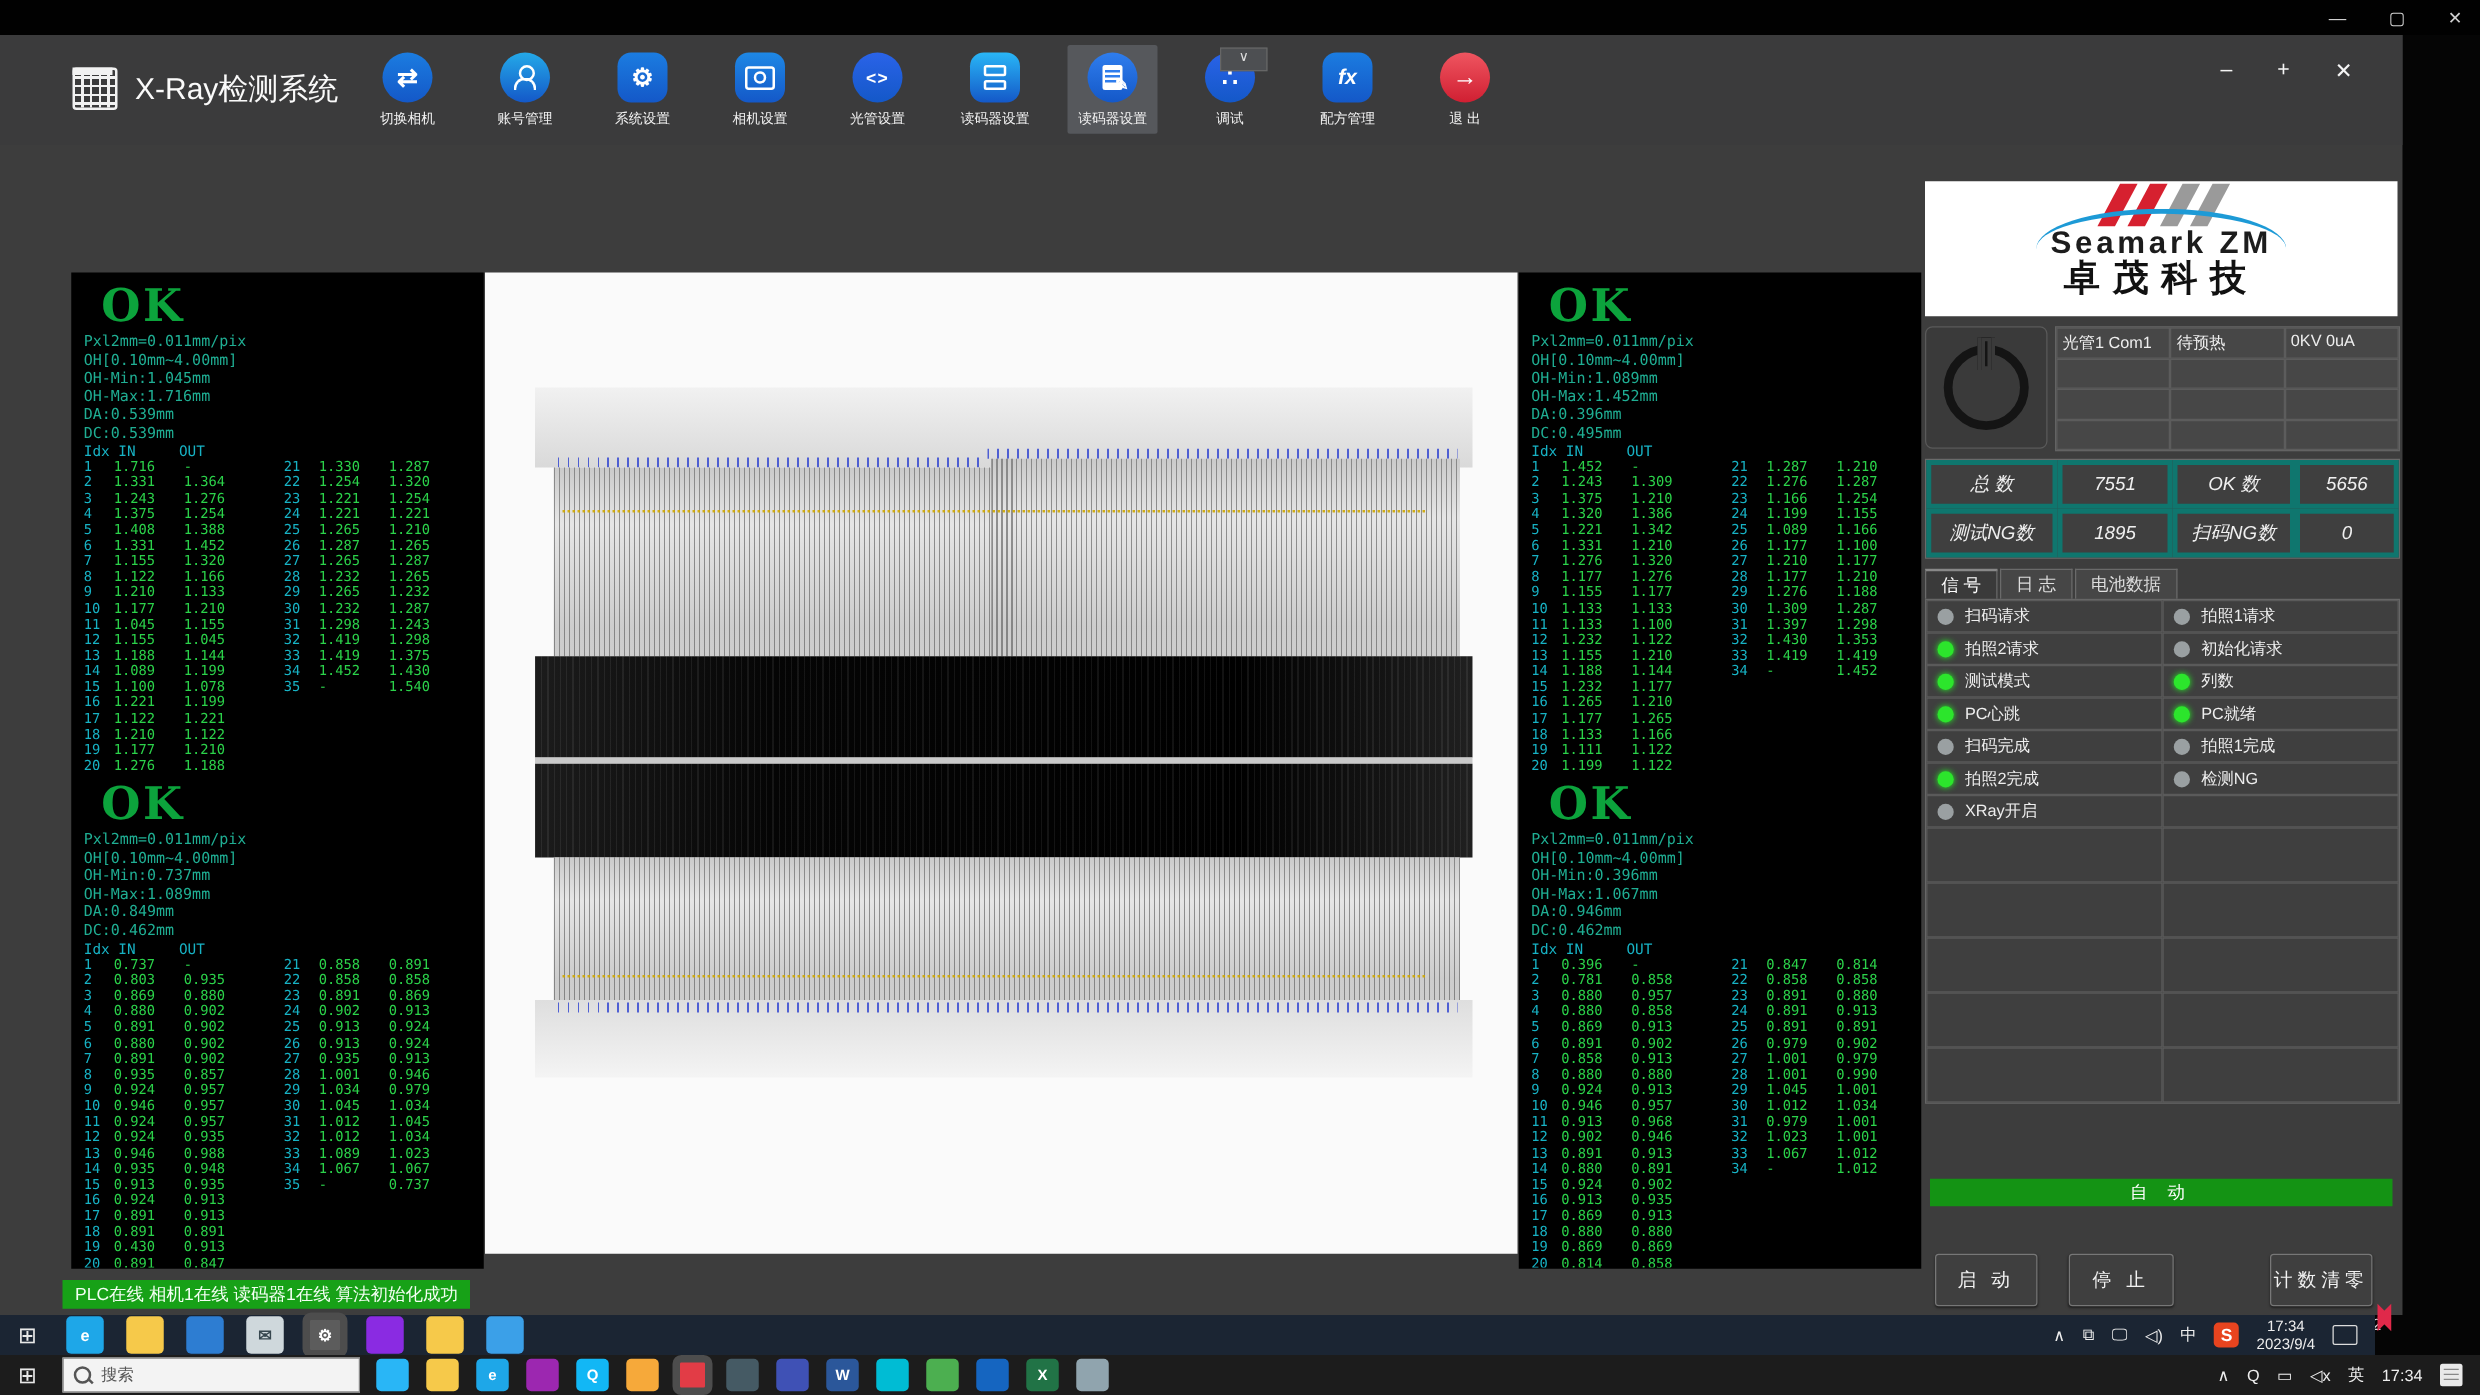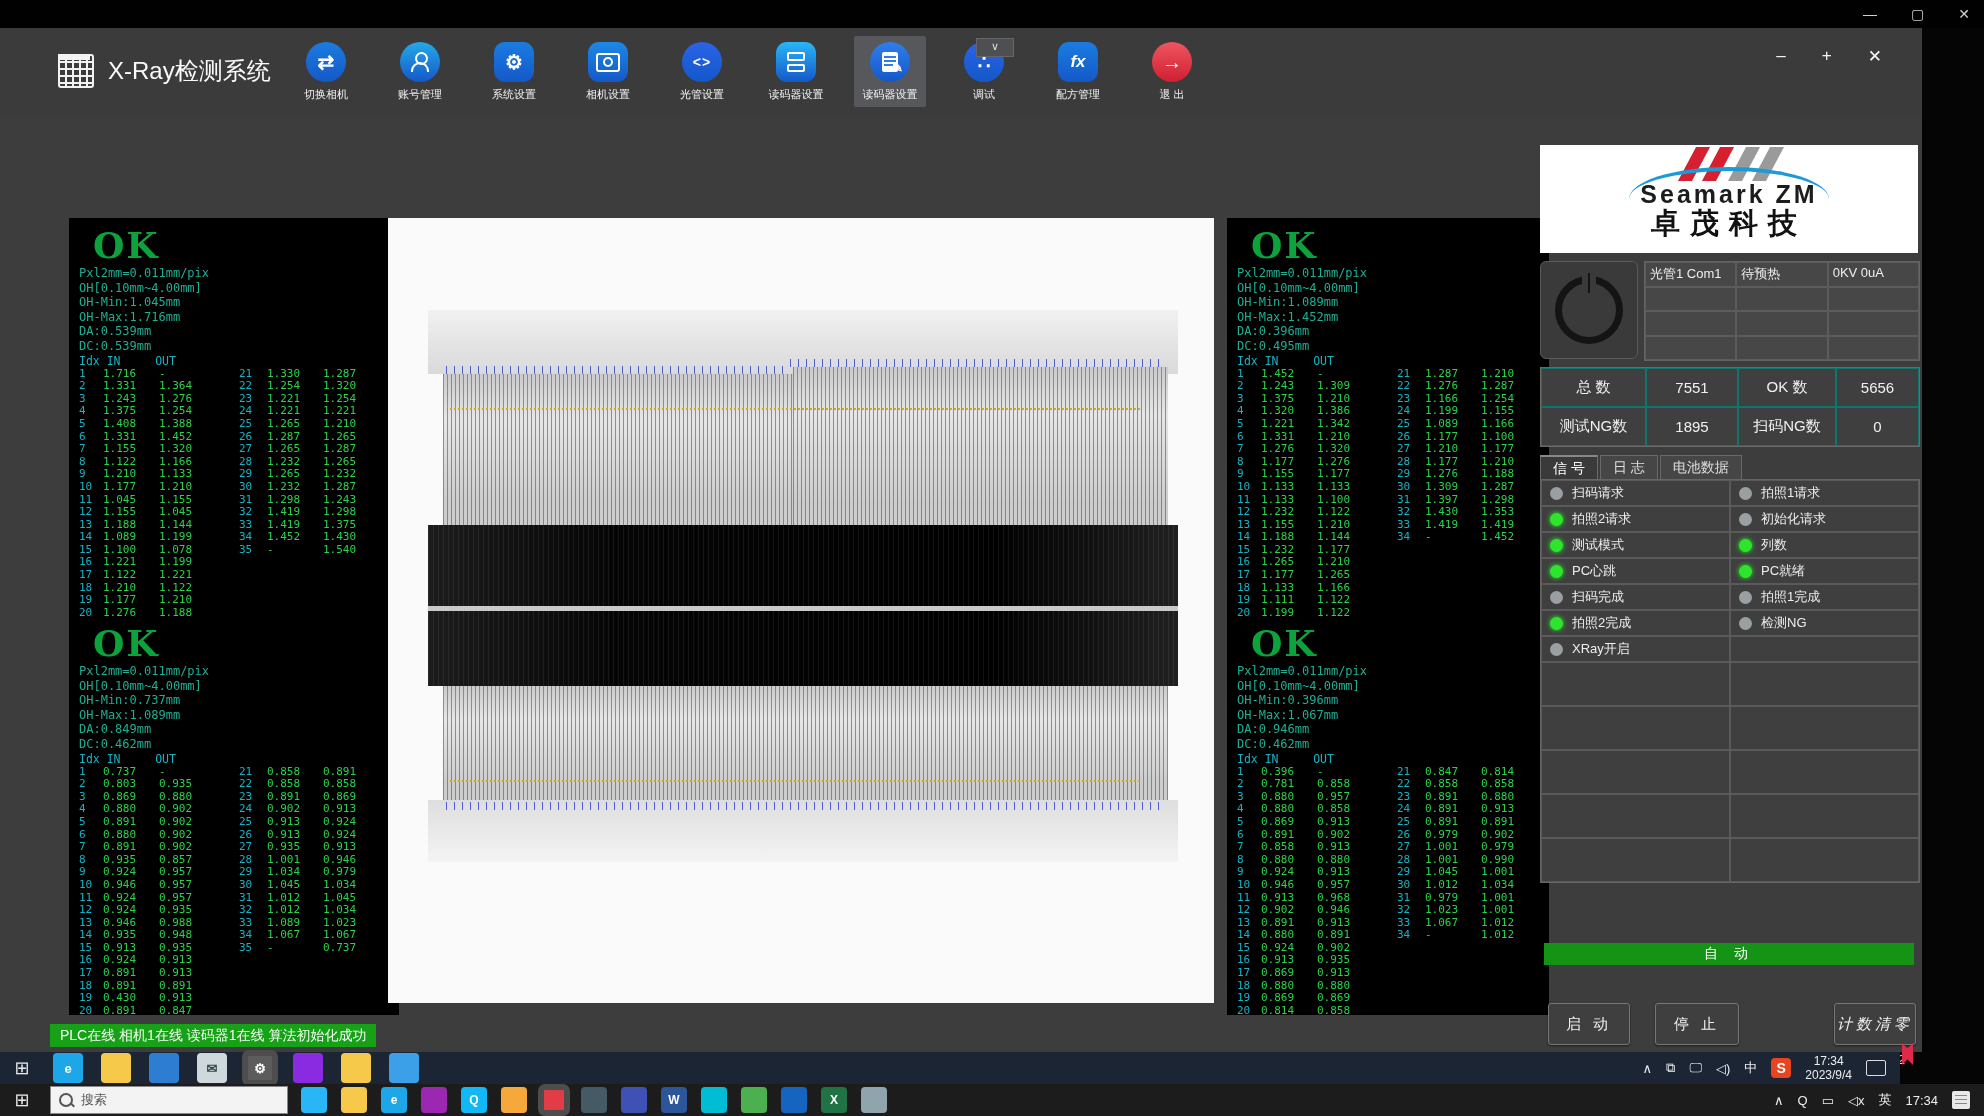--- a/index.html
+++ b/index.html
@@ -32,21 +32,21 @@
   .cam::after{content:"";position:absolute;left:5px;top:2px;width:6px;height:6px;border:2px solid #fff;border-radius:50%;}
   .scan{width:18px;height:20px;display:flex;flex-direction:column;gap:3px;justify-content:center;}
   .scan span{height:6px;border:2px solid #fff;border-radius:2px;}
   .docpen{position:relative;width:16px;height:20px;background:#fff;border-radius:2px;}
   .docpen::before{content:"";position:absolute;left:2px;top:4px;width:12px;height:2px;background:#2f7ded;box-shadow:0 4px 0 #2f7ded,0 8px 0 #2f7ded;}
   .docpen::after{content:"✎";position:absolute;right:-5px;bottom:-3px;color:#fff;font-size:13px;}
   .chev-btn{position:absolute;left:976px;top:10px;width:36px;height:17px;background:#4d4f52;border:1px solid #666;
     color:#ddd;font-size:11px;text-align:center;line-height:15px;cursor:pointer;}
   .app-controls{position:absolute;right:40px;top:18px;display:flex;gap:36px;color:#f5f5f5;font-size:17px;}
   
-  .mpanel{position:absolute;background:#000;margin-left:12px;}
+  .mpanel{position:absolute;background:#000;}
   .mpanel-left{left:57px;top:190px;width:330px;height:797px;}
   .mpanel-right{left:1215px;top:190px;width:322px;height:797px;}
   .mblock{position:relative;padding:6px 0 0 10px;height:392px;overflow:hidden;font-family:"DejaVu Sans Mono",monospace;}
   .mok{font-family:"DejaVu Serif",serif;font-weight:bold;font-size:36px;color:#0ca33c;letter-spacing:2px;padding-left:14px;}
   .minfo{color:#1fae93;font-size:12px;line-height:14.6px;white-space:pre;}
   .mhead{color:#17b2c4;font-size:11.5px;line-height:14px;white-space:pre;}
   .mcols{display:flex;}
   .mcola{width:160px;}
   .mrow{font-size:11px;line-height:12.6px;white-space:pre;}
   .midx{color:#17b2c4;display:inline-block;width:24px;}
@@ -72,21 +72,21 @@
   .pwr-btn{position:absolute;left:0;top:116px;width:96px;height:96px;background:#3a3a3a;border:1px solid #5a5a5a;border-radius:6px;
     display:flex;align-items:center;justify-content:center;cursor:pointer;}
   .pwr-sym{width:54px;height:54px;border:7px solid #141414;border-radius:50%;position:relative;}
   .pwr-sym::after{content:"";position:absolute;top:-13px;left:50%;transform:translateX(-50%);width:8px;height:26px;background:#141414;
     box-shadow:0 0 0 3px #3a3a3a inset;border-left:3px solid #3a3a3a;border-right:3px solid #3a3a3a;}
   .tube-table{position:absolute;left:104px;top:116px;width:274px;height:98px;display:grid;
     grid-template-columns:1fr 1fr 1fr;grid-template-rows:repeat(4,1fr);border:1px solid #636363;background:#474747;}
   .tube-cell{border:1px solid #5c5c5c;font-size:13px;color:#eee;padding:2px 4px;overflow:hidden;white-space:nowrap;}
   .cnt-table{position:absolute;left:0;top:222px;width:378px;height:78px;display:grid;
     grid-template-columns:105px 92px 98px 83px;grid-template-rows:1fr 1fr;border:1px solid #6a6a6a;background:#3f3f3f;}
-  .cnt-cell{border:1px solid #0f766e;display:flex;align-items:center;justify-content:center;font-size:15px;color:#f0f0f0;}
+  .cnt-cell{border:4px solid #0f766e;display:flex;align-items:center;justify-content:center;font-size:15px;color:#f0f0f0;font-style:italic;}
   .tabs{position:absolute;left:0;top:310px;display:flex;gap:2px;}
   .tab{padding:3px 12px;font-size:14px;background:#464646;border:1px solid #6a6a6a;border-bottom:none;color:#ddd;cursor:pointer;}
   .tab.active{background:#3a3a3a;color:#fff;border-top:2px solid #888;}
   .sig-grid{position:absolute;left:0;top:334px;width:378px;border:1px solid #666;background:#3f3f3f;}
   .sig-row{display:flex;}
   .sig-cell{width:50%;box-sizing:border-box;border:1px solid #5a5a5a;height:26px;display:flex;align-items:center;gap:9px;padding-left:8px;}
   .sig-cell.tall{height:44px;}
   .dot{width:13px;height:13px;border-radius:50%;}
   .dot.on{background:#2ce52c;box-shadow:0 0 5px #2f2;}
   .dot.off{background:#9aa0a2;}
@@ -563,21 +563,21 @@
             <div class="sig-cell tall"></div>
           </div>
           <div class="sig-row">
             <div class="sig-cell tall"></div>
             <div class="sig-cell tall"></div>
           </div>
         </div>
       <div class="auto-bar">自 动</div>
       <div class="btn" style="left:8px;width:80px;">启 动</div>
       <div class="btn" style="left:115px;width:82px;">停 止</div>
-      <div class="btn" style="left:294px;width:80px;font-style:italic;">计数清零</div>
+      <div class="btn" style="left:276px;width:80px;">计数清零</div>
       <div class="cfoot">
         <span>V1.0</span>
         <span>当前账号:Admin</span>
         <span>已运行0天 3:52</span>
       </div>
       <div class="flag-icon"></div>
     </div>
 
     <div class="status-green">PLC在线 相机1在线 读码器1在线 算法初始化成功</div>
   </div>

